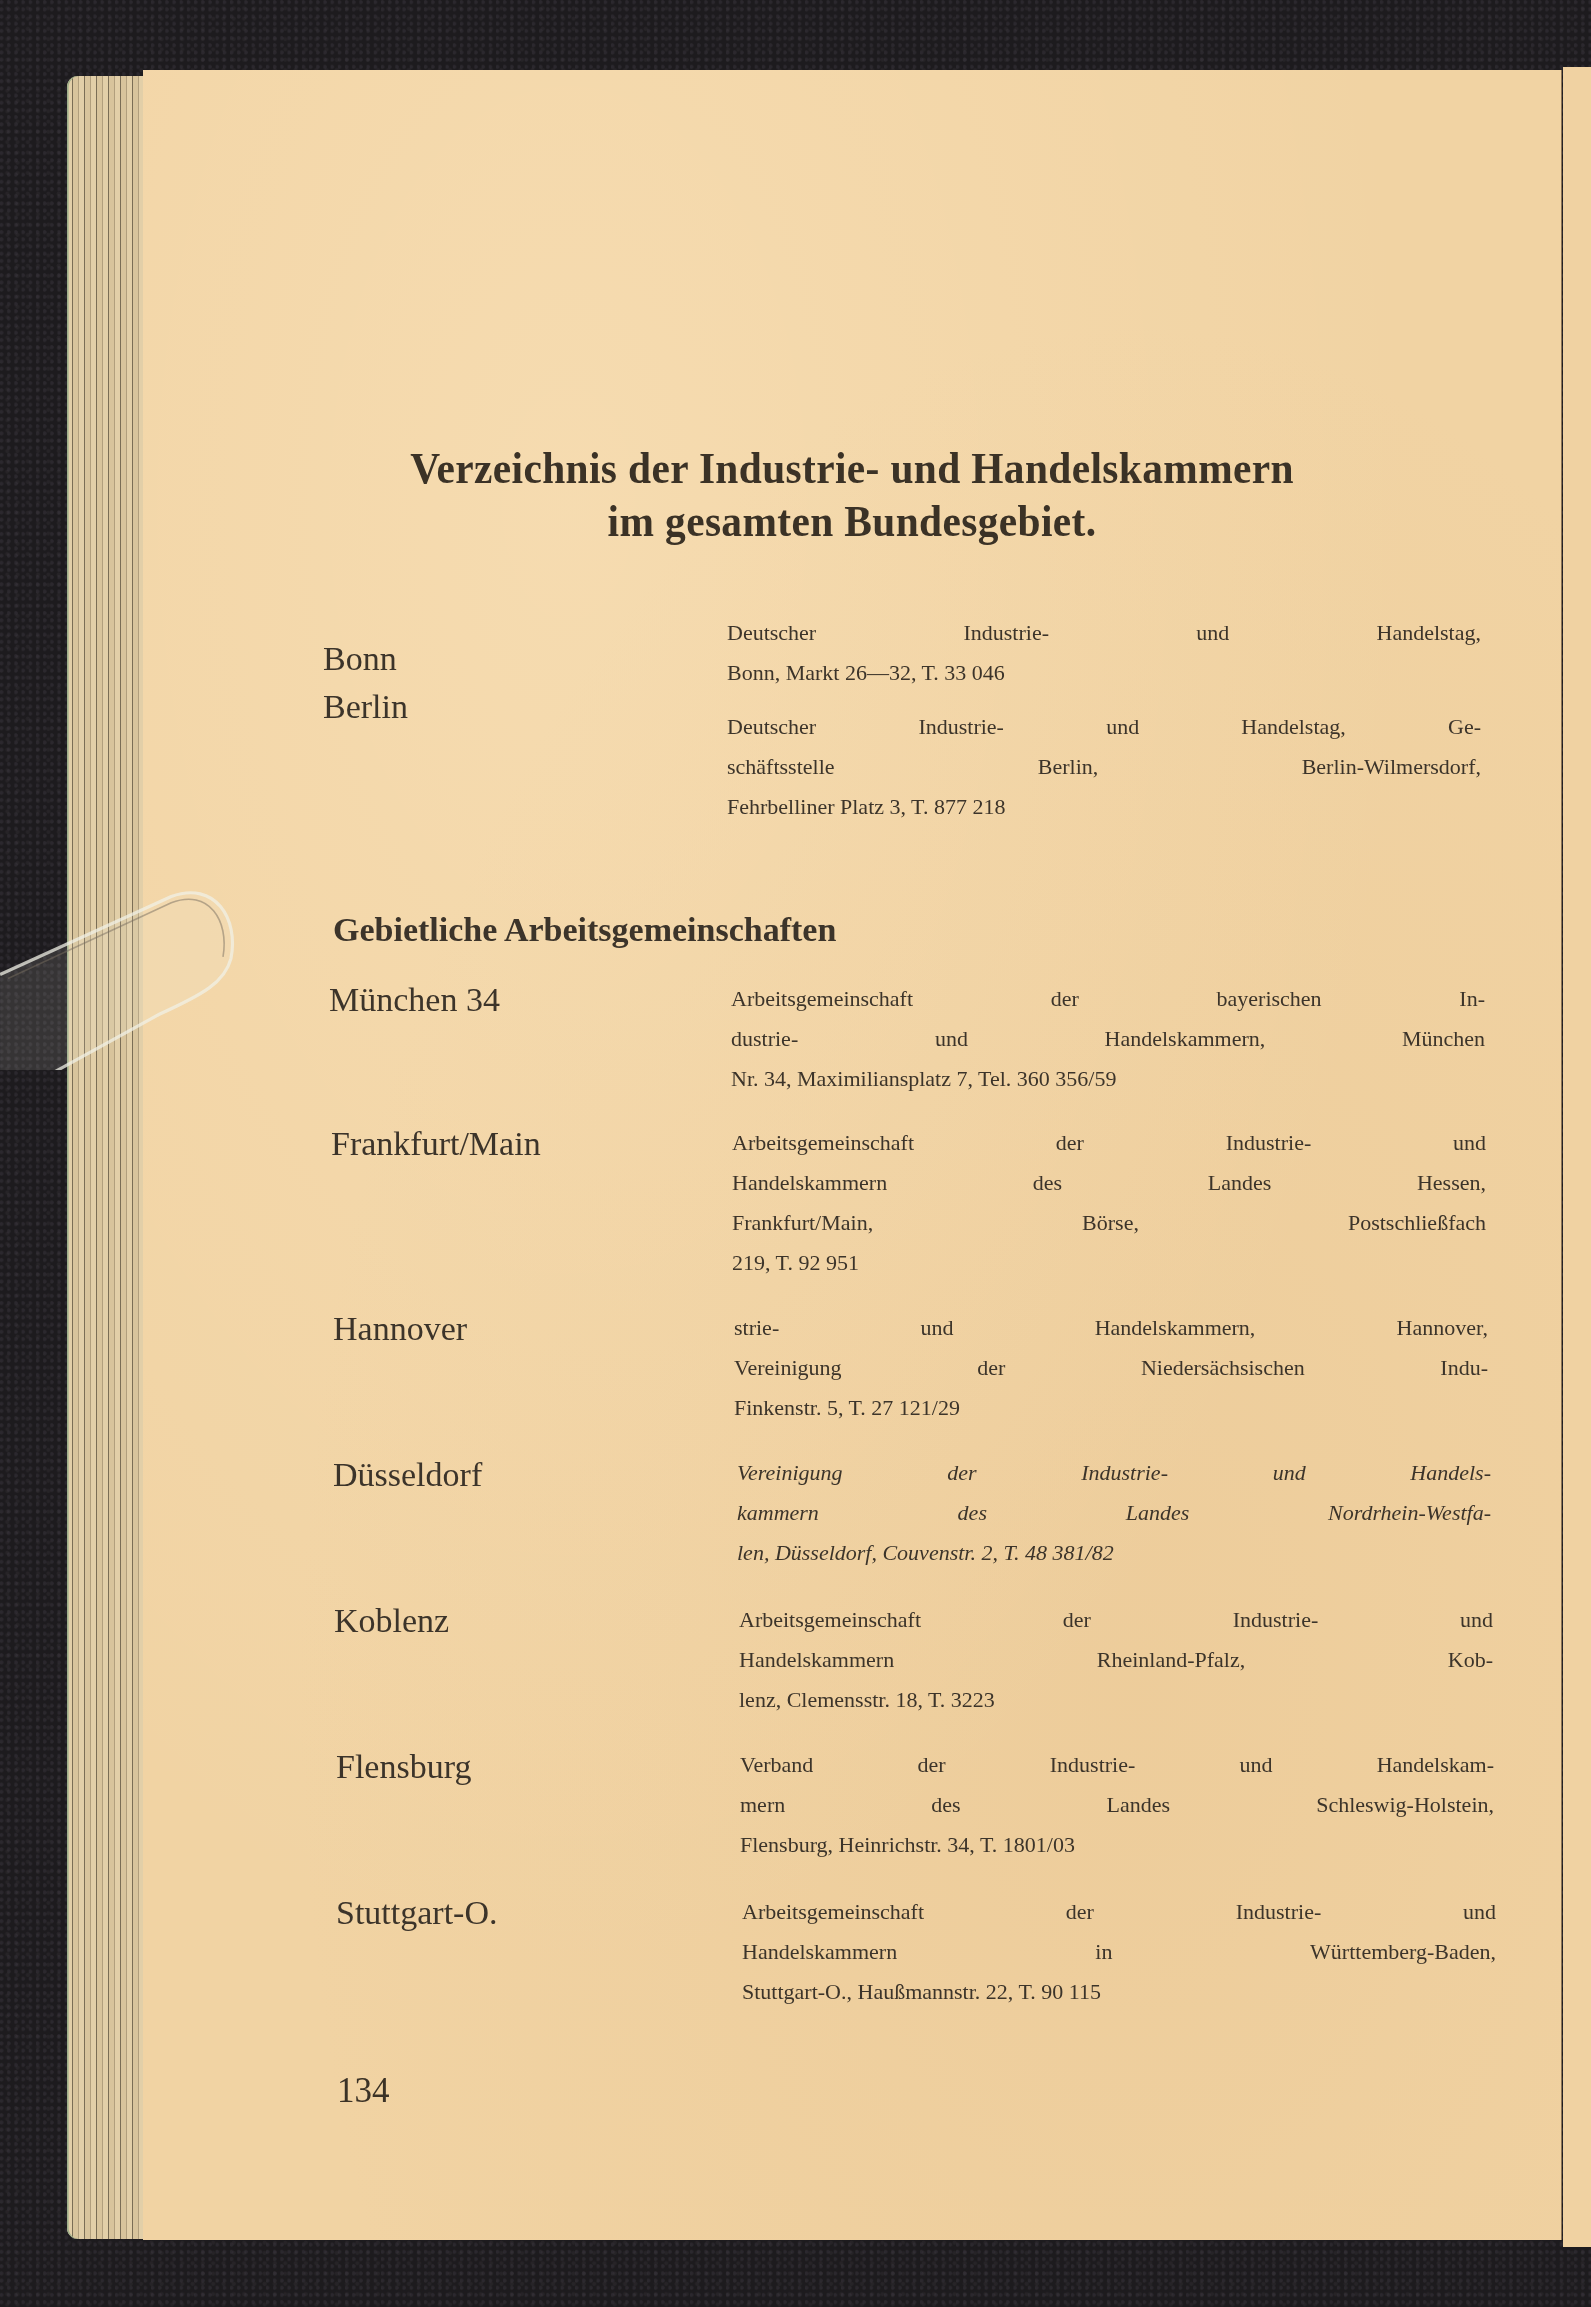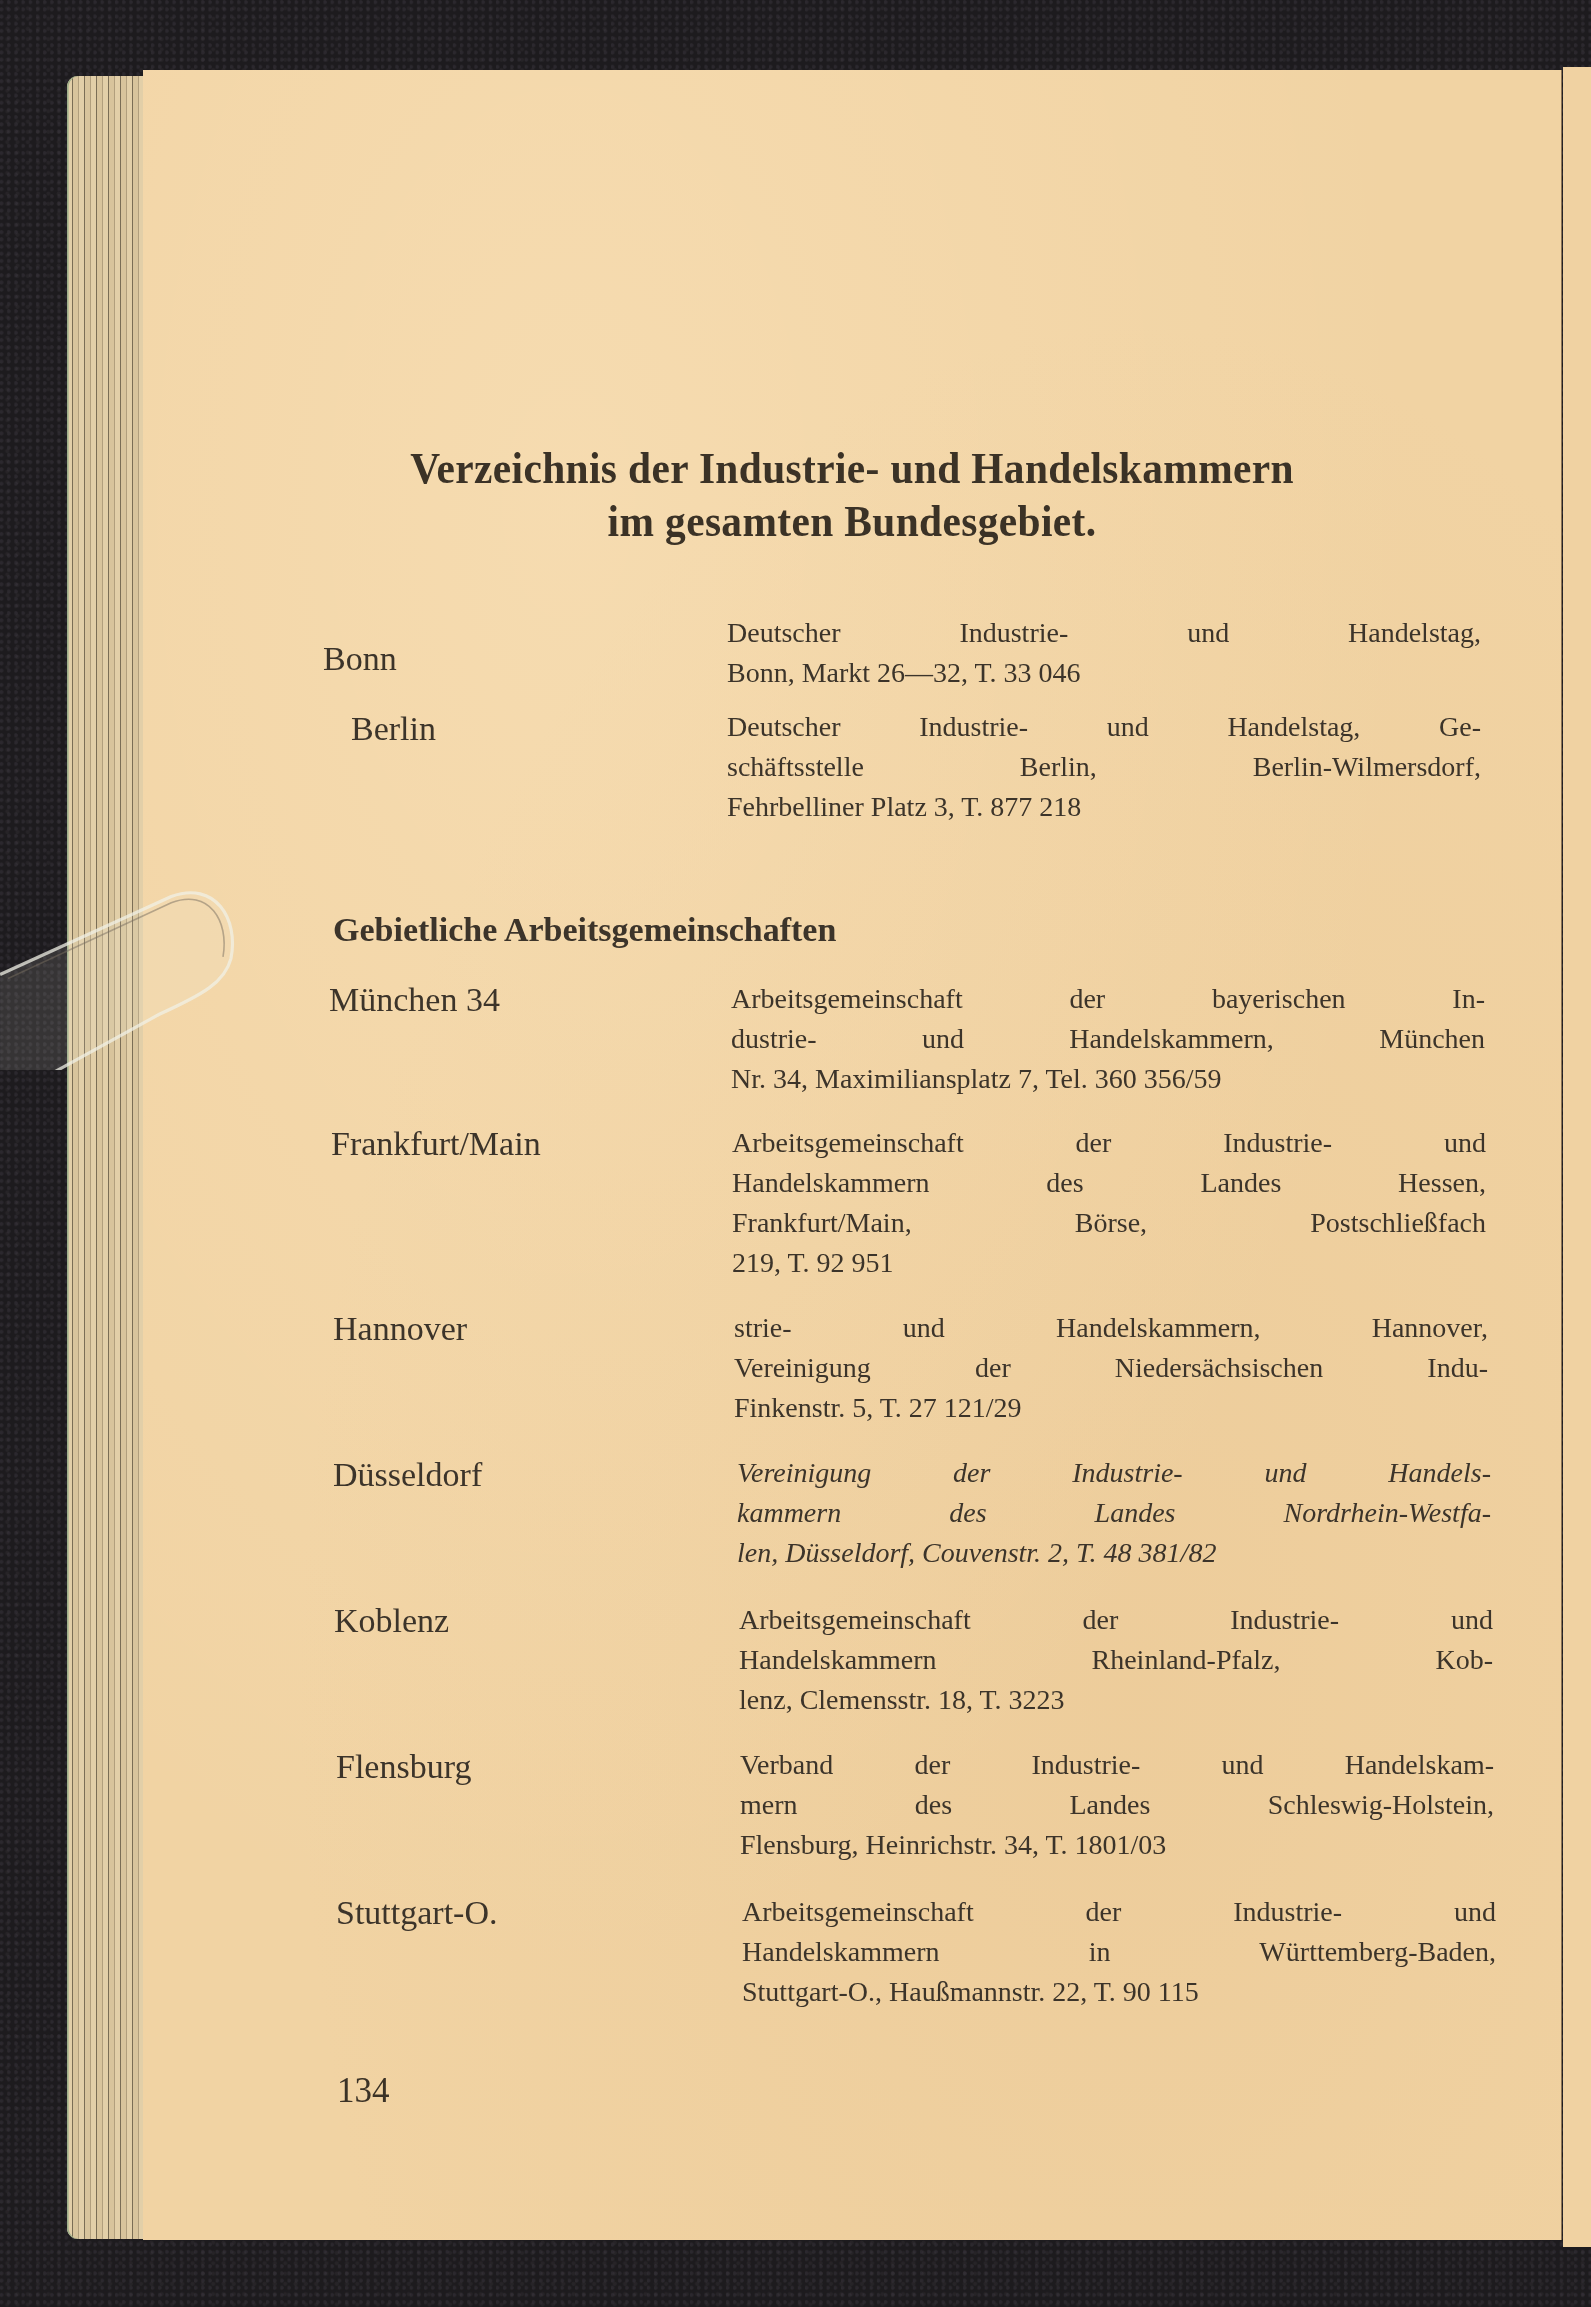--- a/index.html
+++ b/index.html
@@ -39,21 +39,21 @@
     position: absolute; left: 143px; width: 1418px; text-align: center;
     font-weight: bold; font-size: 45px; color: #3b3226; letter-spacing: 0.4px;
     transform: scaleX(0.92);
   }
   .title.l1 { top: 442px; }
   .title.l2 { top: 495px; }
   .place {
     position: absolute; font-size: 34px; color: #3c342a; white-space: nowrap;
   }
   .addr {
-    position: absolute; font-size: 28px; color: #3c342a; line-height: 40px;
+    position: absolute; font-size: 22px; color: #3c342a; line-height: 40px;
     width: 754px; text-align: justify; text-align-last: left;
   }
   .addr div { text-align: justify; text-align-last: justify; }
   .addr div.last { text-align-last: left; }
   .section-heading {
     position: absolute; left: 333px; top: 911px; font-size: 34px;
     font-weight: bold; color: #3c342a;
   }
   .page-number {
     position: absolute; left: 337px; top: 2071px; font-size: 35px; color: #3b3226;
@@ -69,21 +69,21 @@
 
 <div class="title l1">Verzeichnis der Industrie- und Handelskammern</div>
 <div class="title l2">im gesamten Bundesgebiet.</div>
 
 <div class="place" style="left:323px; top:616px;margin-top:24px;">Bonn</div>
 <div class="addr" style="left:727px; top:613px;">
   <div>Deutscher Industrie- und Handelstag,</div>
   <div class="last">Bonn, Markt 26—32, T. 33 046</div>
 </div>
 
-<div class="place" style="left:323px; top:710px;margin-left:28px;">Berlin</div>
+<div class="place" style="left:323px; top:688px;">Berlin</div>
 <div class="addr" style="left:727px; top:707px;">
   <div>Deutscher Industrie- und Handelstag, Ge-</div>
   <div>schäftsstelle Berlin, Berlin-Wilmersdorf,</div>
   <div class="last">Fehrbelliner Platz 3, T. 877 218</div>
 </div>
 
 <div class="section-heading">Gebietliche Arbeitsgemeinschaften</div>
 
 <div class="place" style="left:329px; top:981px;">München 34</div>
 <div class="addr" style="left:731px; top:979px;">

